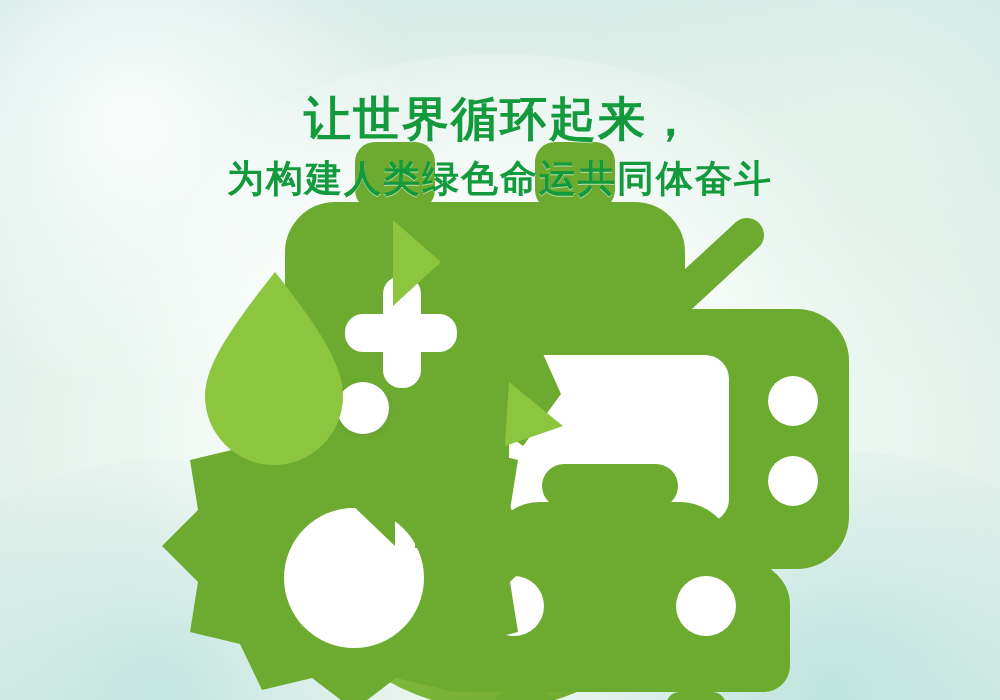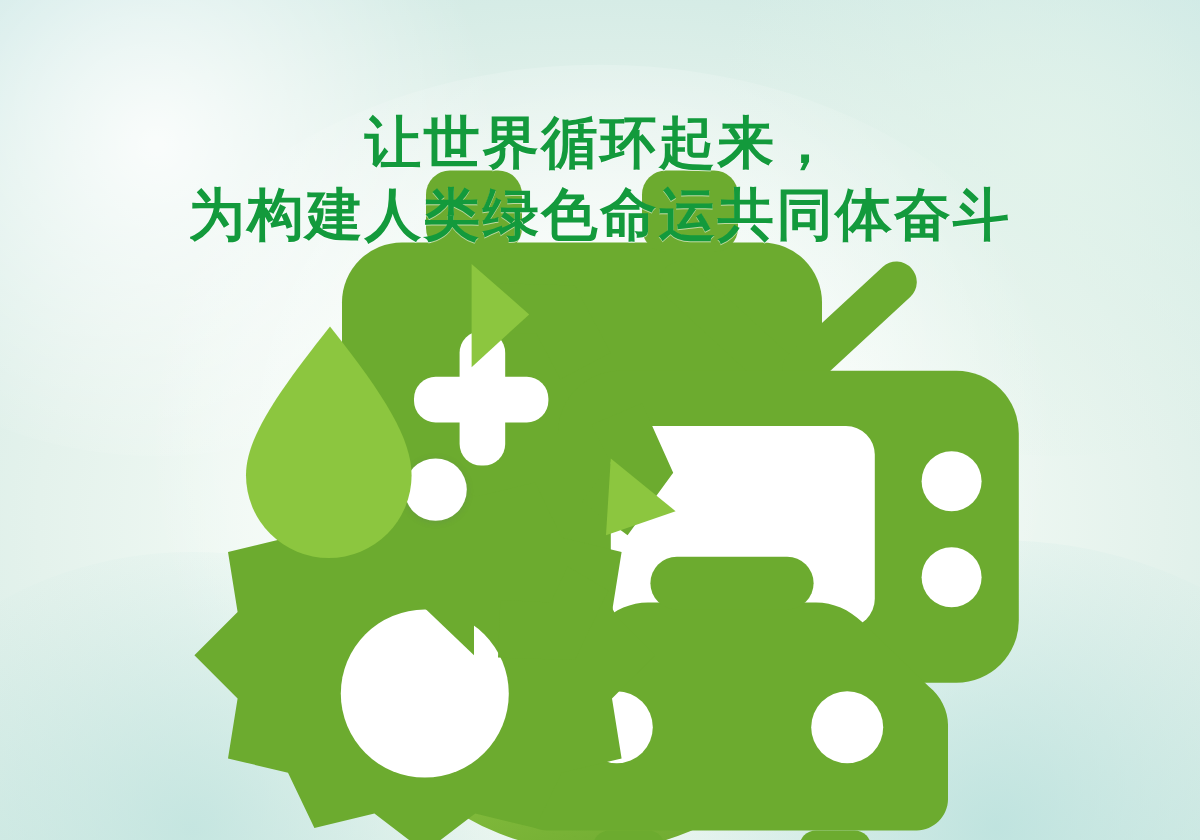--- a/index.html
+++ b/index.html
@@ -49,21 +49,21 @@
   }
   #headline .line {
     display: block;
     color: #139a3c;
     font-weight: bold;
     letter-spacing: 2px;
     text-shadow: 0 1px 0 rgba(255,255,255,.55);
     white-space: nowrap;
   }
   #headline .line1 { font-size: 47px; line-height: 60px; }
-  #headline .line2 { font-size: 47px; line-height: 60px; }
+  #headline .line2 { font-size: 37px; line-height: 60px; }
 
   
   #diagram {
     position: absolute;
     left: 200px;
     top: 200px;
     width: 600px;
     height: 480px;
     z-index: 4;
   }

